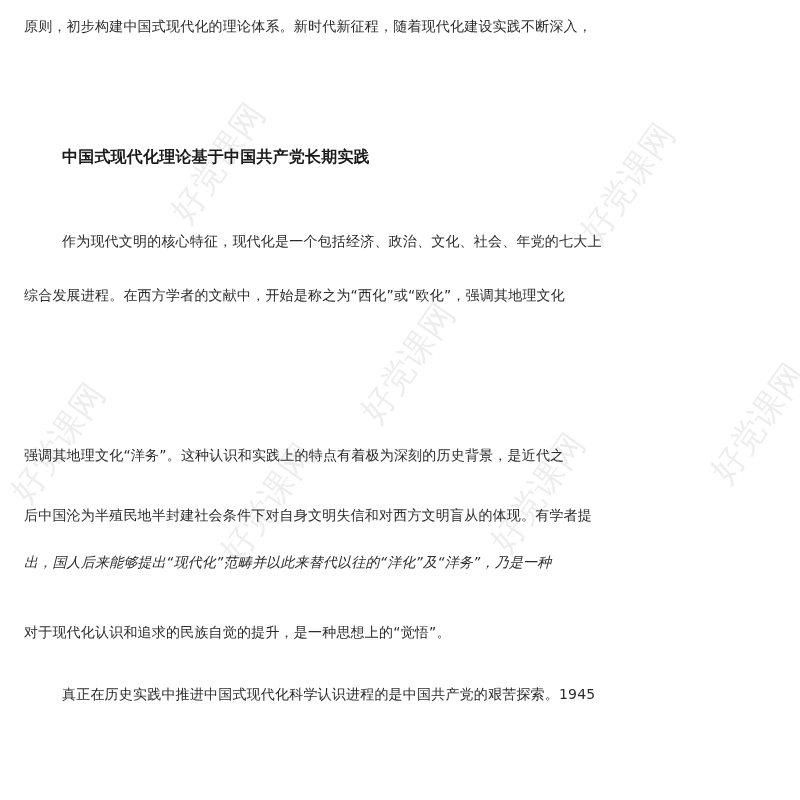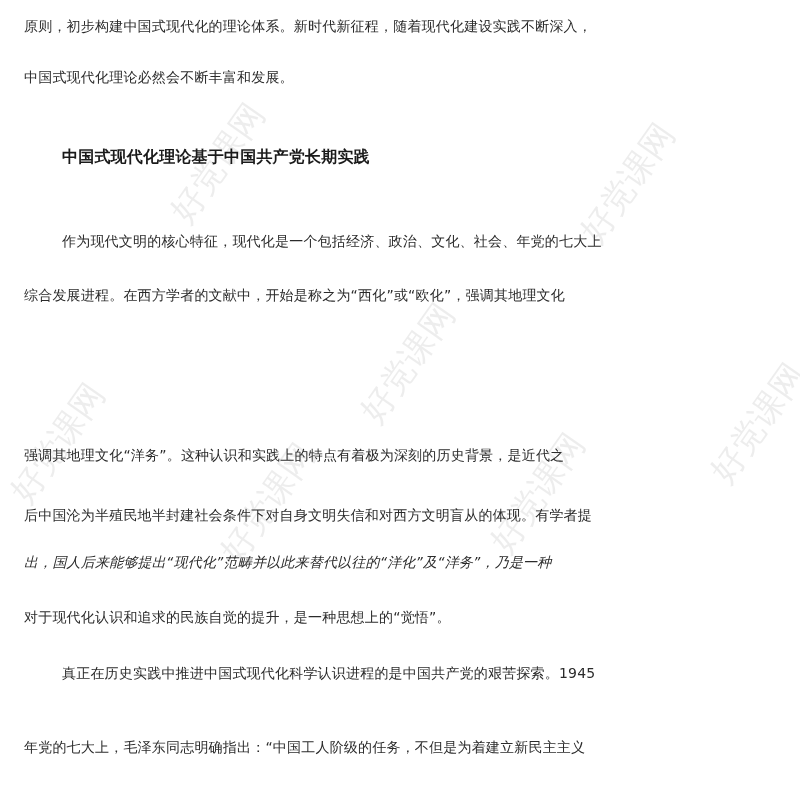--- a/index.html
+++ b/index.html
@@ -53,27 +53,25 @@
 
   <div class="watermark" style="left:150px; top:140px;">好党课网</div>
   <div class="watermark" style="left:560px; top:160px;">好党课网</div>
   <div class="watermark" style="left:340px; top:340px;">好党课网</div>
   <div class="watermark" style="left:-10px; top:420px;">好党课网</div>
   <div class="watermark" style="left:200px; top:480px;">好党课网</div>
   <div class="watermark" style="left:470px; top:470px;">好党课网</div>
   <div class="watermark" style="left:690px; top:400px;">好党课网</div>
 
   <div class="line" style="top:14px;">原则，初步构建中国式现代化的理论体系。新时代新征程，随着现代化建设实践不断深入，</div>
-  <div class="line" style="top:65px;">中国式现代化理论必然会不断丰富和发展。</div>
 
   <div class="line heading" style="top:145px;">中国式现代化理论基于中国共产党长期实践</div>
 
   <div class="line indent" style="top:229px;">作为现代文明的核心特征，现代化是一个包括经济、政治、文化、社会、年党的七大上</div>
   <div class="line" style="top:283px;">综合发展进程。在西方学者的文献中，开始是称之为“西化”或“欧化”，强调其地理文化</div>
   <div class="line" style="top:443px;">强调其地理文化“洋务”。这种认识和实践上的特点有着极为深刻的历史背景，是近代之</div>
   <div class="line" style="top:497px;margin-top:6px;">后中国沦为半殖民地半封建社会条件下对自身文明失信和对西方文明盲从的体现。有学者提</div>
   <div class="line" style="top:550px;font-style:italic;">出，国人后来能够提出“现代化”范畴并以此来替代以往的“洋化”及“洋务”，乃是一种</div>
-  <div class="line" style="top:605px;">对于现代化认识和追求的民族自觉的提升，是一种思想上的“觉悟”。</div>
+  <div class="line" style="top:620px;">对于现代化认识和追求的民族自觉的提升，是一种思想上的“觉悟”。</div>
 
-  <div class="line indent" style="top:661px;text-align:right;">真正在历史实践中推进中国式现代化科学认识进程的是中国共产党的艰苦探索。1945</div>
-  <div class="line" style="top:735px;">年党的七大上，毛泽东同志明确指出：“中国工人阶级的任务，不但是为着建立新民主主义</div>
+  <div class="line indent" style="top:682px;text-align:right;">真正在历史实践中推进中国式现代化科学认识进程的是中国共产党的艰苦探索。1945</div>
 
 </div>
 
 </body></html>

